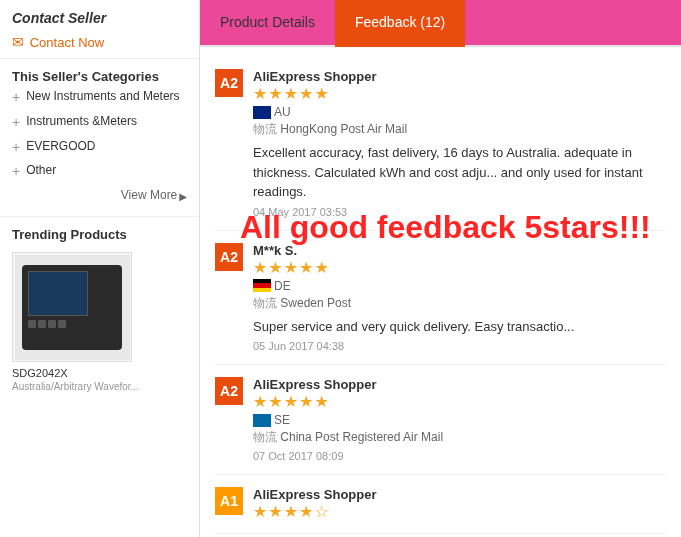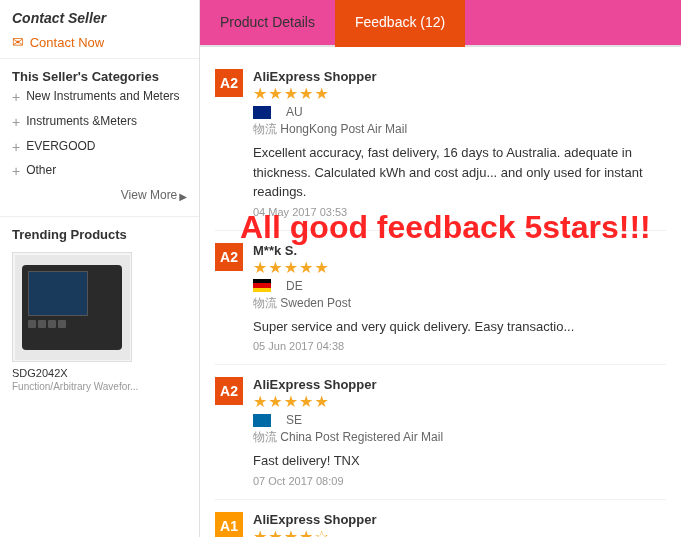--- a/index.html
+++ b/index.html
@@ -58,21 +58,21 @@
       white-space: nowrap;
     }
 
     .feedback-item { display: flex; gap: 10px; padding: 12px 0; border-bottom: 1px solid #f0f0f0; }
     .feedback-avatar { width: 28px; height: 28px; border-radius: 0; font-size: 14px; font-weight: bold; color: #fff; display: flex; align-items: center; justify-content: center; flex-shrink: 0; }
     .avatar-a2 { background: #e84d0e; }
     .avatar-a1 { background: #ff9900; }
 
     .feedback-body { flex: 1; overflow: hidden; }
     .feedback-user { font-weight: bold; font-size: 13px; color: #333; }
-    .feedback-flag-country { display: flex; align-items: center; gap: 15px; margin-top: 2px; font-size: 12px; color: #666; }
+    .feedback-flag-country { display: flex; align-items: center; gap: 3px; margin-top: 2px; font-size: 12px; color: #666; }
     .flag { width: 18px; height: 13px; display: inline-block; }
     .flag-au { background: linear-gradient(180deg, #00247d 60%, #00247d 100%); position: relative; }
     .flag-de { background: linear-gradient(180deg, #000 33%, #D00 33%, #D00 66%, #FFCE00 66%); }
     .flag-se { background: #006AA7; position: relative; }
 
     .stars { color: #f5a623; font-size: 16px; letter-spacing: 1px; }
     .shipping-info { font-size: 12px; color: #666; margin-top: 2px; }
     .shipping-label { color: #999; }
     .feedback-text { font-size: 13px; color: #333; margin-top: 5px; line-height: 1.5; }
     .feedback-date { font-size: 11px; color: #999; margin-top: 4px; }
@@ -126,21 +126,21 @@
             <div class="device-buttons">
               <div class="device-btn"></div>
               <div class="device-btn"></div>
               <div class="device-btn"></div>
               <div class="device-btn"></div>
             </div>
           </div>
         </div>
       </div>
       <div class="product-name">SDG2042X</div>
-      <div class="product-desc">Function/Arbitrary Wavefor...</div>
+      <div class="product-desc">Australia/Arbitrary Wavefor...</div>
     </div>
   </div>
 
   <div class="main">
 
     <div class="tabs">
       <div id="tabs-list" style="display:flex;">
           <div class="tab">Product Details</div>
           <div class="tab active">Feedback (12)</div>
         </div>
@@ -189,21 +189,20 @@
       <div class="feedback-user">AliExpress Shopper</div>
       <div class="stars">★★★★★</div>
       <div class="feedback-flag-country">
         <span class="flag flag-se"></span>
         <span>SE</span>
       </div>
       <div class="shipping-info">
         <span class="shipping-label">物流</span>
         <span> China Post Registered Air Mail</span>
       </div>
-      <div class="feedback-text">Fast delivery! TNX</div>
       <div class="feedback-date">07 Oct 2017 08:09</div>
     </div>
   </div>
           <div class="feedback-item">
     <div class="feedback-avatar avatar-a1">A1</div>
     <div class="feedback-body">
       <div class="feedback-user">AliExpress Shopper</div>
       <div class="stars">★★★★☆</div>
 
     </div>

